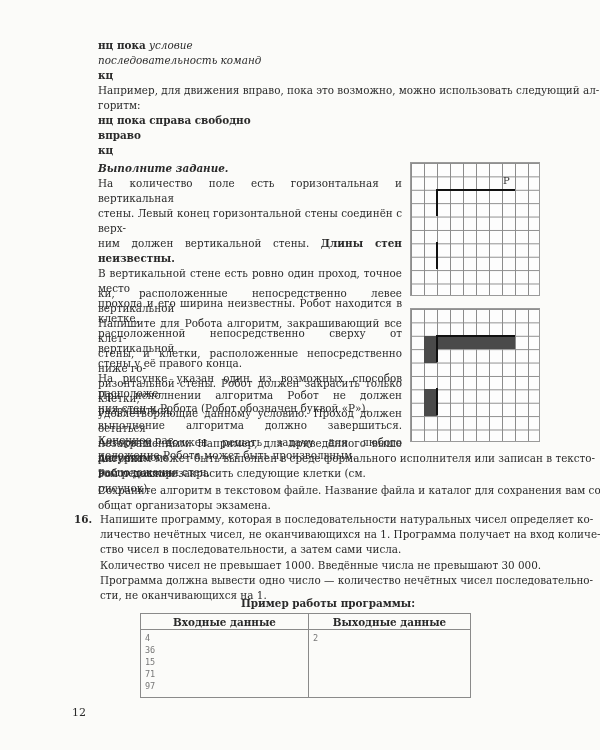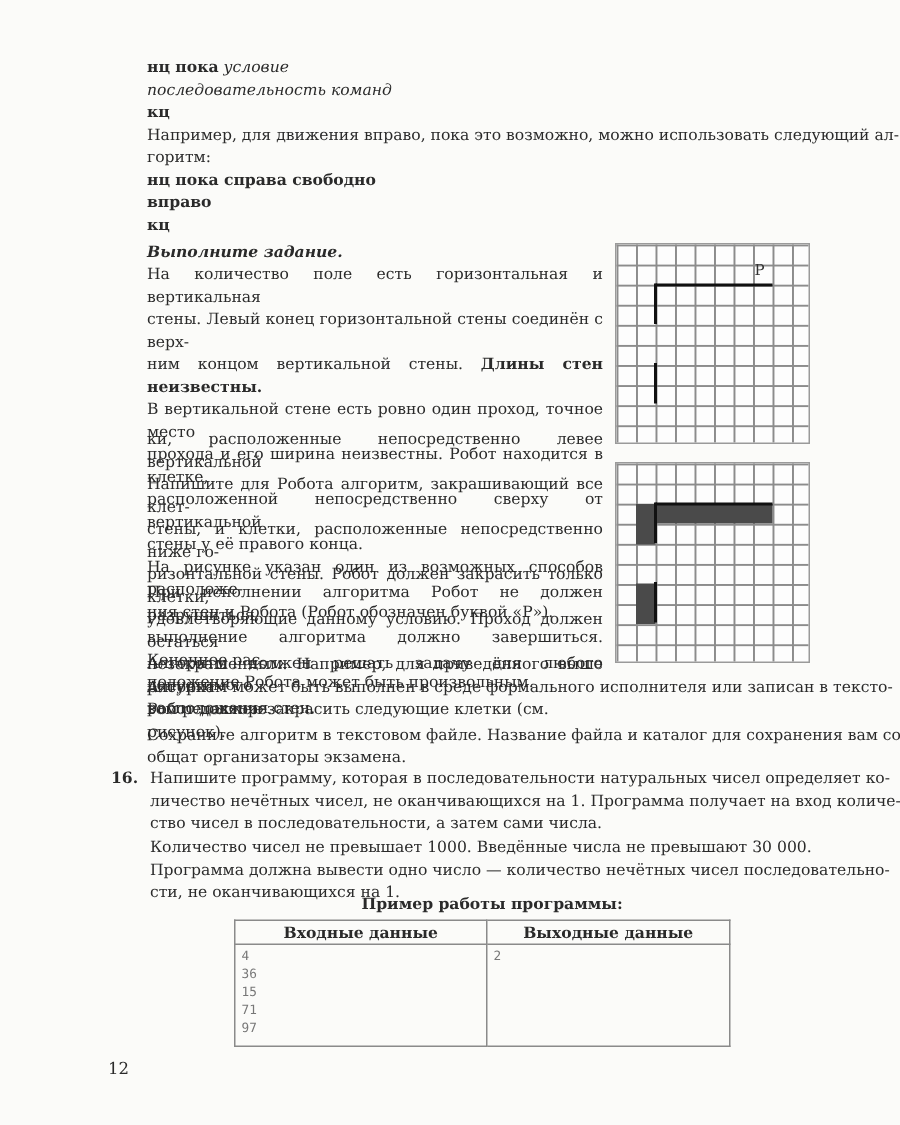--- a/index.html
+++ b/index.html
@@ -23,21 +23,21 @@
         linear-gradient(to right, #8c8c8c 1px, transparent 1px),
         linear-gradient(to bottom, #8c8c8c 1px, transparent 1px);
       background-size: 13px 13.4px;
     }
     .wall { position: absolute; background: #111; }
     .shade { position: absolute; background: #4a4a4a; }
     .robot { position: absolute; font-size: 10px; color: #333; }
     .ex-title { position: absolute; font-weight: bold; font-size: 10.4px; }
     table.ex {
       position: absolute; left: 140px; top: 613px; width: 331px;
-      border-collapse: collapse; font-size: 10.4px; margin-left: 16px;
+      border-collapse: collapse; font-size: 10.4px;
     }
     table.ex th {
       border: 1px solid #8a8a8a; font-weight: bold; height: 15px; padding: 0;
       font-size: 10.4px;
     }
     table.ex td {
       border: 1px solid #8a8a8a; vertical-align: top; height: 63px; padding: 2px 4px;
       font-family: "DejaVu Sans Mono", "Liberation Mono", monospace; font-size: 8.5px;
       color: #777; line-height: 12px;
     }
@@ -59,21 +59,21 @@
   <div class="txt" style="left:98px;top:98px;">горитм:</div>
   <div class="txt b" style="left:98px;top:113px;">нц пока справа свободно</div>
   <div class="txt b" style="left:98px;top:128px;">вправо</div>
   <div class="txt b" style="left:98px;top:143px;">кц</div>
 
   <div class="txt b i" style="left:98px;top:161px;">Выполните задание.</div>
 
   <div class="para" style="left:98px;top:176px;width:304px;">
     <div class="justify">На количество поле есть горизонтальная и вертикальная</div>
     <div class="justify">стены. Левый конец горизонтальной стены соединён с верх-</div>
-    <div class="justify"><span>ним концом вертикальной стены.</span> <span class="b">Длины стен неизвестны.</span></div>
+    <div class="justify"><span>ним должен вертикальной стены.</span> <span class="b">Длины стен неизвестны.</span></div>
     <div class="justify">В вертикальной стене есть ровно один проход, точное место</div>
     <div class="justify">прохода и его ширина неизвестны. Робот находится в клетке,</div>
     <div class="justify">расположенной непосредственно сверху от вертикальной</div>
     <div>стены у её правого конца.</div>
     <div class="justify">На рисунке указан один из возможных способов расположе-</div>
     <div>ния стен и Робота (Робот обозначен буквой «Р»).</div>
   </div>
 
   <div class="para" style="left:98px;top:286px;width:304px;">
     <div class="justify">ки, расположенные непосредственно левее вертикальной</div>

